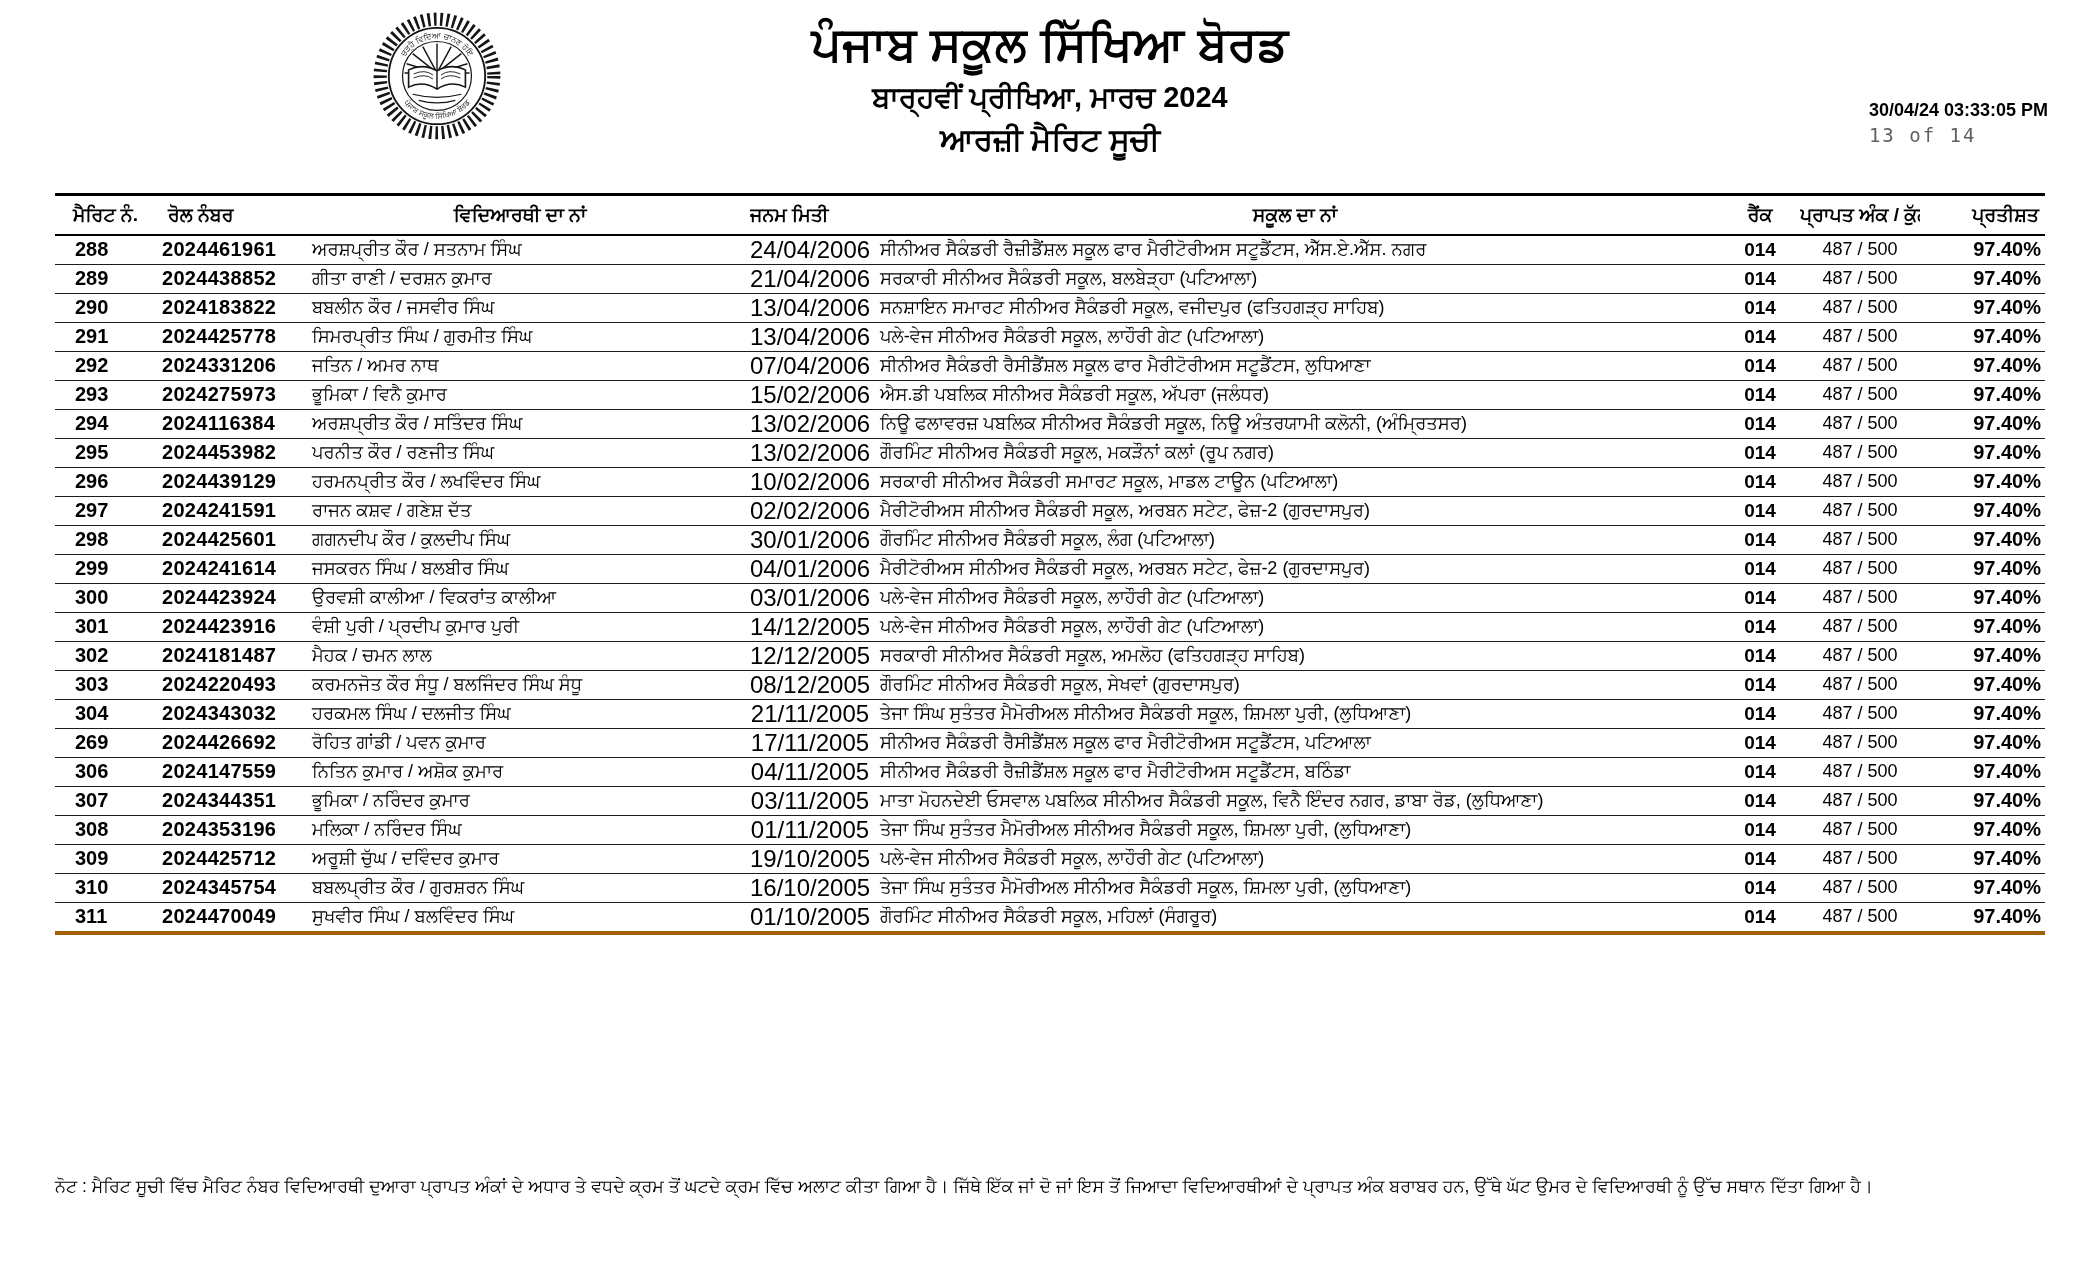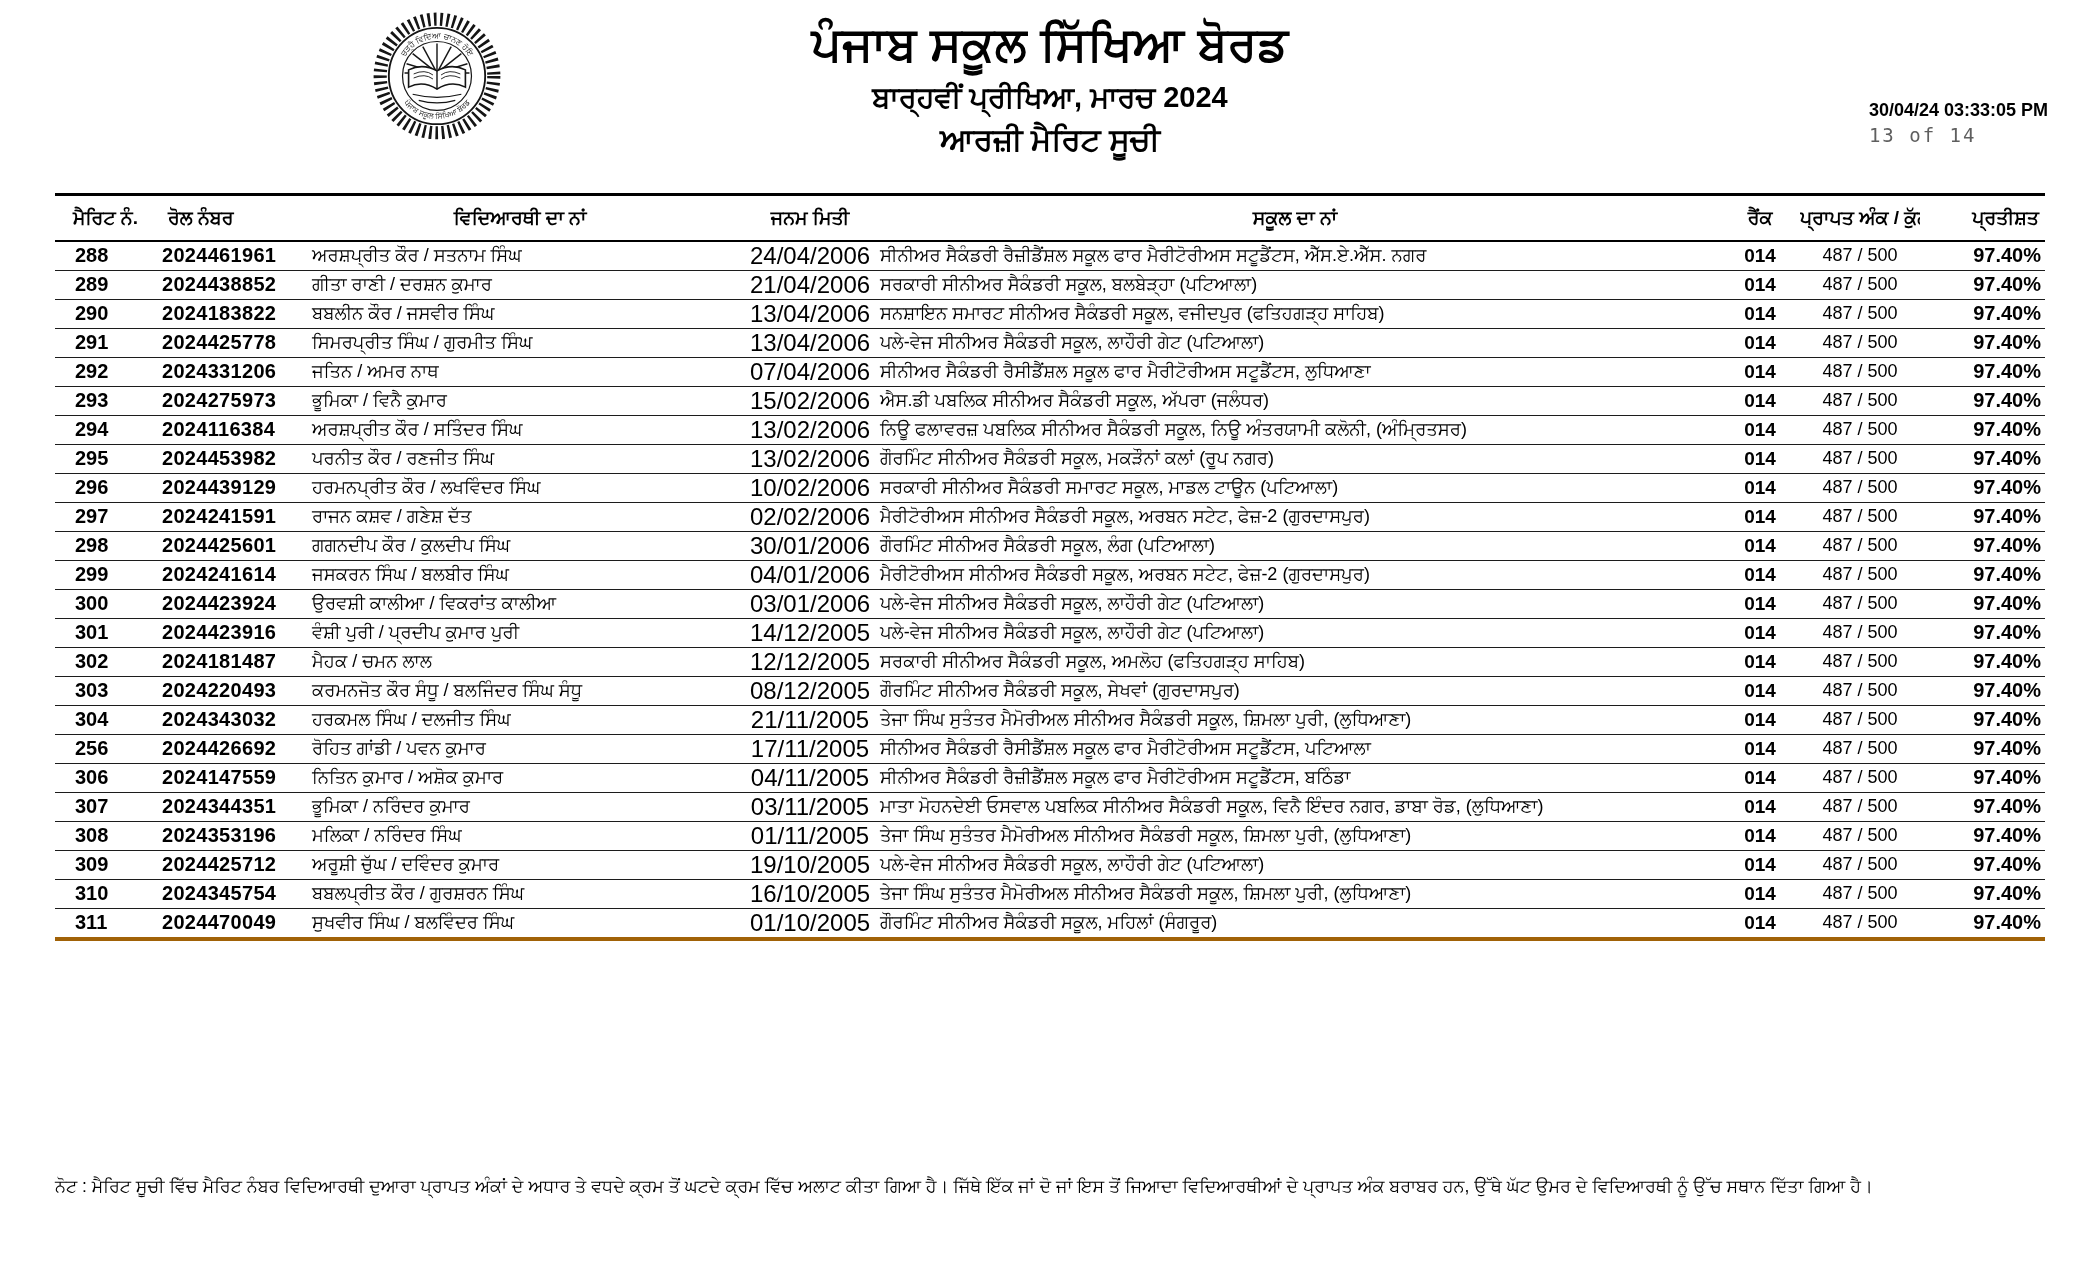--- a/index.html
+++ b/index.html
@@ -24,26 +24,26 @@
   table.merit { border-top:3px solid #000; }
   col.c-merit  { width:85px; }
   col.c-roll   { width:150px; }
   col.c-name   { width:460px; }
   col.c-dob    { width:120px; }
   col.c-school { width:850px; }
   col.c-rank   { width:80px; }
   col.c-marks  { width:120px; }
   col.c-pct    { width:125px; }
 
-  thead th { height:46px; font-size:19px; font-weight:700; vertical-align:middle;
+  thead th { height:40px; font-size:19px; font-weight:700; vertical-align:middle;
              border-bottom:2px solid #000; white-space:nowrap; overflow:hidden; }
   th.h-merit { text-align:left; padding-left:18px; }
   th.h-roll  { text-align:left; padding-left:28px; }
   th.h-name  { text-align:center; }
-  th.h-dob   { text-align:center; }
+  th.h-dob   { text-align:left; }
   th.h-school{ text-align:center; }
   th.h-rank  { text-align:center; }
   th.h-marks { text-align:center; }
   th.h-pct   { text-align:right; padding-right:6px; }
 
   tbody tr { height:26px; border-bottom:1.5px solid #1c1c1c; }
   tbody tr:last-child { border-bottom:4px solid #a16207; }
   tbody td { vertical-align:middle; font-size:18px; white-space:nowrap; overflow:hidden; }
   td.d-merit { font-weight:700; font-size:20px; padding-left:20px; }
   td.d-roll  { font-weight:700; font-size:20px; padding-left:22px; letter-spacing:0.3px; }
@@ -306,21 +306,21 @@
       <td class="d-merit">304</td>
       <td class="d-roll">2024343032</td>
       <td class="d-name">ਹਰਕਮਲ ਸਿੰਘ / ਦਲਜੀਤ ਸਿੰਘ</td>
       <td class="d-dob">21/11/2005</td>
       <td class="d-school">ਤੇਜਾ ਸਿੰਘ ਸੁਤੰਤਰ ਮੈਮੋਰੀਅਲ ਸੀਨੀਅਰ ਸੈਕੰਡਰੀ ਸਕੂਲ, ਸ਼ਿਮਲਾ ਪੁਰੀ, (ਲੁਧਿਆਣਾ)</td>
       <td class="d-rank">014</td>
       <td class="d-marks">487 / 500</td>
       <td class="d-pct">97.40%</td>
     </tr>
         <tr class="data-row">
-      <td class="d-merit">256</td>
+      <td class="d-merit">269</td>
       <td class="d-roll">2024426692</td>
       <td class="d-name">ਰੋਹਿਤ ਗਾਂਡੀ / ਪਵਨ ਕੁਮਾਰ</td>
       <td class="d-dob">17/11/2005</td>
       <td class="d-school">ਸੀਨੀਅਰ ਸੈਕੰਡਰੀ ਰੈਸੀਡੈਂਸ਼ਲ ਸਕੂਲ ਫਾਰ ਮੈਰੀਟੋਰੀਅਸ ਸਟੂਡੈਂਟਸ,  ਪਟਿਆਲਾ</td>
       <td class="d-rank">014</td>
       <td class="d-marks">487 / 500</td>
       <td class="d-pct">97.40%</td>
     </tr>
         <tr class="data-row">
       <td class="d-merit">306</td>

